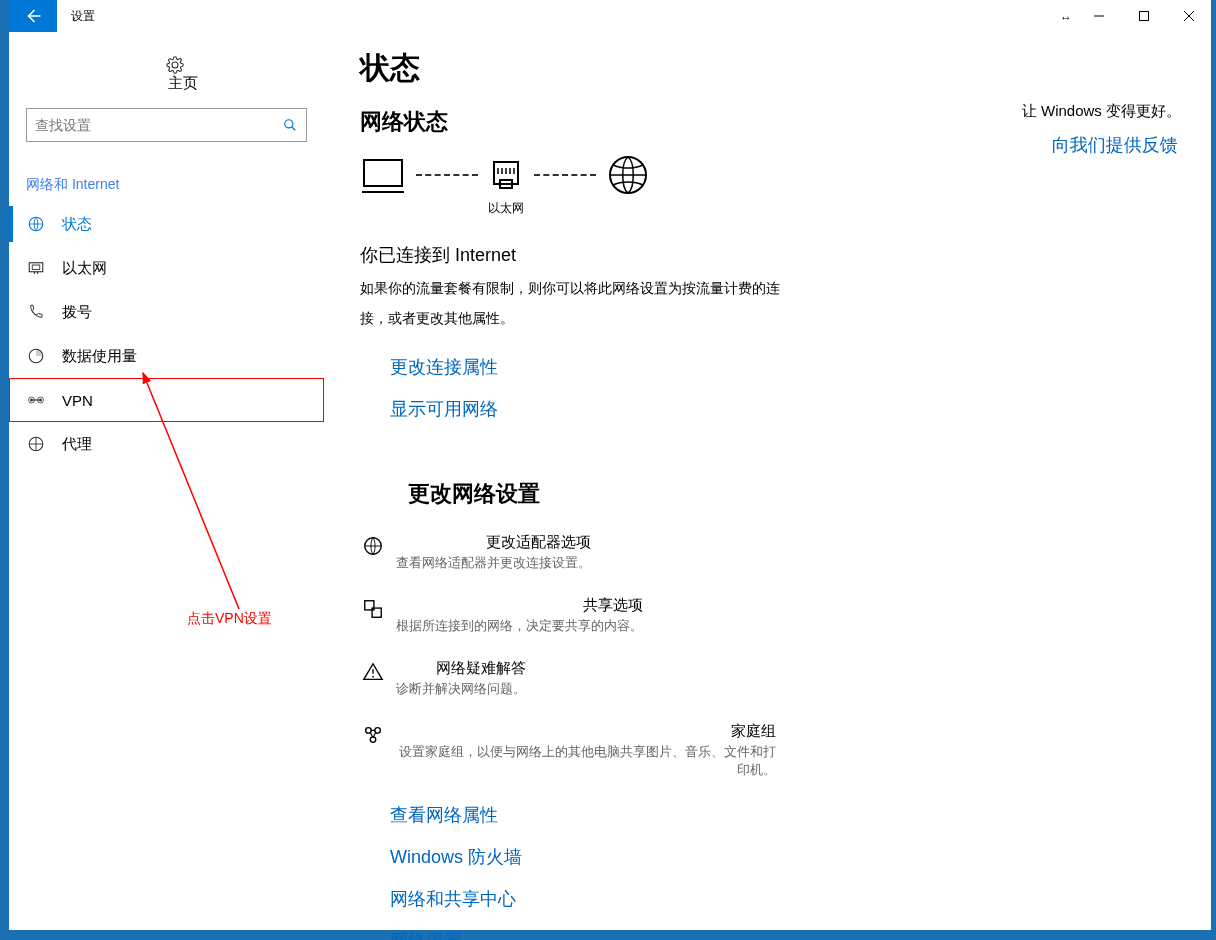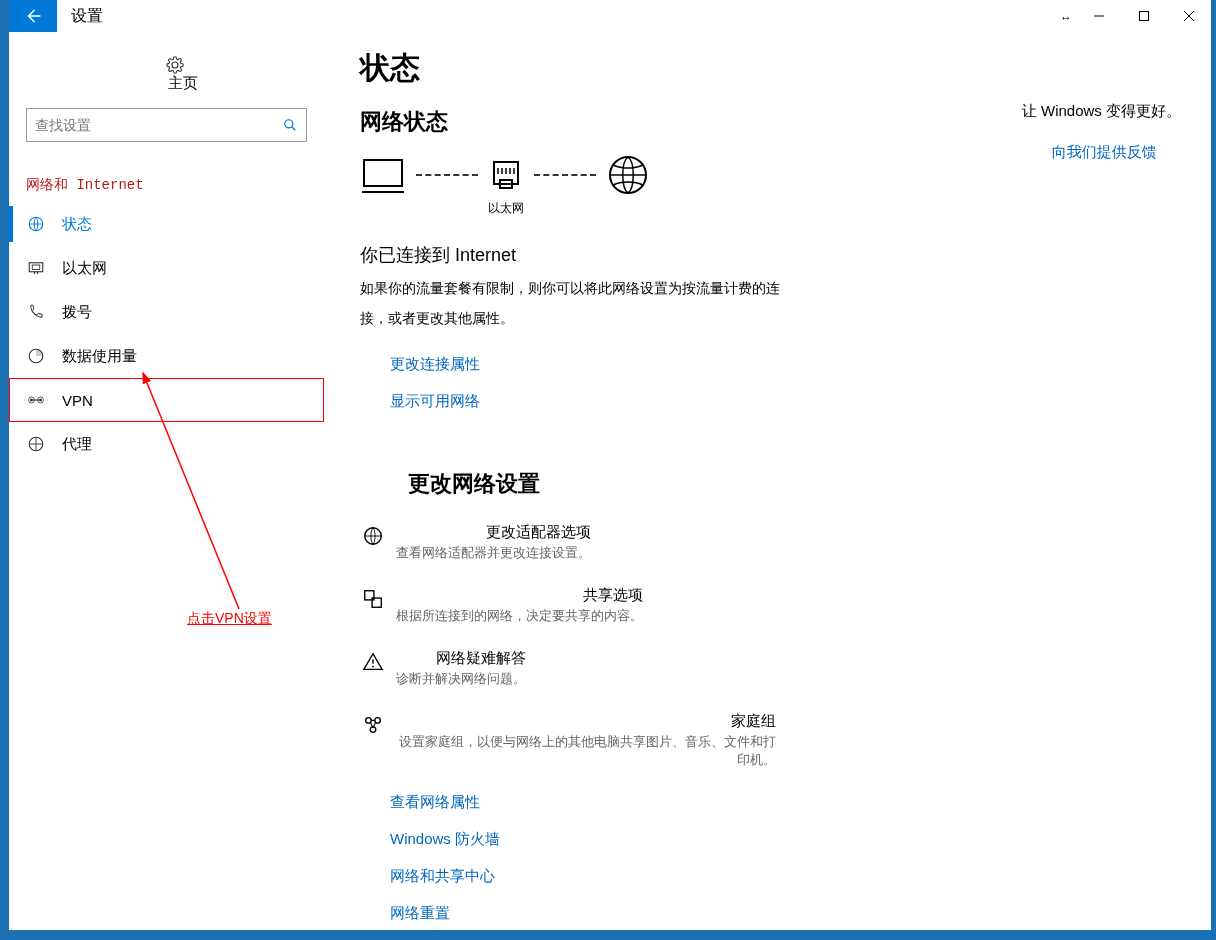--- a/index.html
+++ b/index.html
@@ -14,21 +14,21 @@
   }
   .titlebar {
     height: 32px; display: flex; align-items: stretch; justify-content: space-between;
     font-size: 12px; color: #000;
   }
   .titlebar-left { display: flex; align-items: center; }
   .back-btn {
     width: 48px; height: 32px; background: #0078d7; display: flex; align-items: center; justify-content: center;
   }
   .back-btn svg { width: 18px; height: 18px; }
-  .title-text { padding-left: 14px; font-size: 16px; }
+  .title-text { padding-left: 14px; font-size: 12px; }
   .titlebar-right { display: flex; align-items: center; }
   .sys-btn { width: 45px; height: 32px; display: flex; align-items: center; justify-content: center; }
   .sys-btn svg { width: 10px; height: 10px; }
   .expand-icn { margin-right: 4px; font-size: 12px; }
   .content { display: flex; height: calc(100% - 32px); }
   .sidebar {
     width: 315px; padding-top: 24px; box-sizing: border-box;
   }
   .home-row {
     display: flex; align-items: center; height: 40px; padding-left: 17px; font-size: 15px; flex-direction: column;
@@ -39,21 +39,21 @@
   .search-box {
     border: 1px solid #999; height: 32px; display: flex; align-items: center; position: relative;
   }
   .search-input {
     border: none; outline: none; flex: 1; padding: 0 8px; font-size: 14px; color: #c2410c; background: transparent;
     font-family: inherit;
   }
   .search-input::placeholder { color: #777; }
   .search-icon-wrap { width: 32px; display:flex; align-items:center; justify-content:center; color:#0078d7;}
   .group-header {
-    padding: 34px 0 8px 17px; font-size: 14px; color: #b91c1c; font-family: Liberation Mono, monospace;
+    padding: 34px 0 8px 17px; font-size: 14px; color: #3b82f6;
   }
   .nav-item {
     display: flex; align-items: center; height: 44px; padding-left: 17px; font-size: 15px; color: #000;
     position: relative; box-sizing: border-box;
   }
   .nav-item .icon { width: 20px; display:flex; justify-content:center; align-items:center; color:#333;}
   .nav-item .lbl { padding-left: 16px; }
   .nav-item.active { color: #0078d7; }
   .nav-item.active .icon { color: #0078d7; }
   .nav-item.active::before {
@@ -66,28 +66,28 @@
   .main h2.section { margin-top: 40px; margin-bottom: 24px; margin-left: 48px; }
   .diagram { display: flex; align-items: center; margin-bottom: 6px; height: 60px; }
   .diagram .node { display:flex; flex-direction:column; align-items:center; }
   .diagram .dash {
     width: 62px; margin: 0 10px;
     border-top: 2px dashed #333; height: 0; margin-bottom: 20px;
   }
   .diagram .cap { font-size: 12px; margin-top: 4px; height: 16px; }
   .main h3 { font-size: 18px; font-weight: 400; margin: 28px 0 6px 0; }
   .desc { font-size: 14px; line-height: 30px; color: #000; max-width: 430px; margin-bottom: 22px;}
-  .link { color: #0067c0; font-size: 15px; display:inline-block; margin-bottom: 18px; cursor:default;padding-left:30px;}
+  .link { color: #0067c0; font-size: 18px; display:inline-block; margin-bottom: 18px; cursor:default;padding-left:30px;}
   .setting-row { display:flex; margin-bottom: 24px; }
   .setting-row .sicon { width: 26px; padding-top:2px; display:flex; justify-content:center;}
   .setting-row .sbody { padding-left: 10px; max-width: 380px; text-align: right;}
   .setting-row .stitle { font-size: 15px; margin-bottom: 2px;}
   .setting-row .sdesc { font-size: 13px; color: #666; line-height: 18px;}
   .right-panel { position:absolute; right: 30px; top: 70px; font-size: 15px;}
-  .right-panel .rtitle { margin-bottom: 22px;}
+  .right-panel .rtitle { margin-bottom: 12px;}
   .annotation { position:absolute; pointer-events:none; }
   .annotation-text { position:absolute; color:#ff0000; font-size:14px; }
   svg { display:block; }
 </style>
 </head>
 <body>
 
 <div class="window">
 
   <div class="titlebar">
@@ -319,15 +319,15 @@
   </div>
 
   <svg class="annotation" style="left:130px; top:369px;" width="150" height="260">
     <defs>
       <marker id="arrowhead" markerWidth="8" markerHeight="8" refX="7" refY="3" orient="auto">
         <polygon points="0 0, 8 3, 0 6" fill="#ff0000"></polygon>
       </marker>
     </defs>
     <line x1="100" y1="240" x2="4" y2="4" stroke="#ff0000" stroke-width="1.5" marker-end="url(#arrowhead)"></line>
   </svg>
-  <div class="annotation-text" style="left:178px; top:610px;text-decoration:underline;">点击VPN设置</div>
+  <div class="annotation-text" style="left:178px; top:610px;">点击VPN设置</div>
 
 </div>
 
 </body></html>

